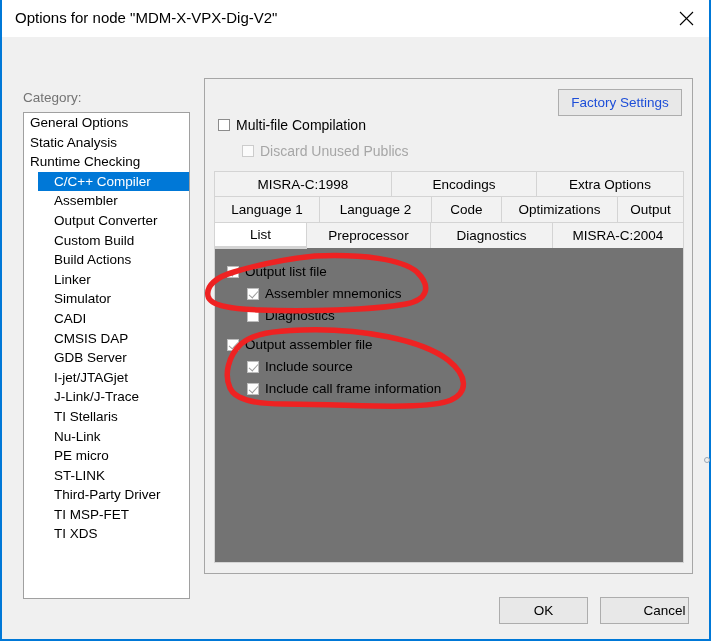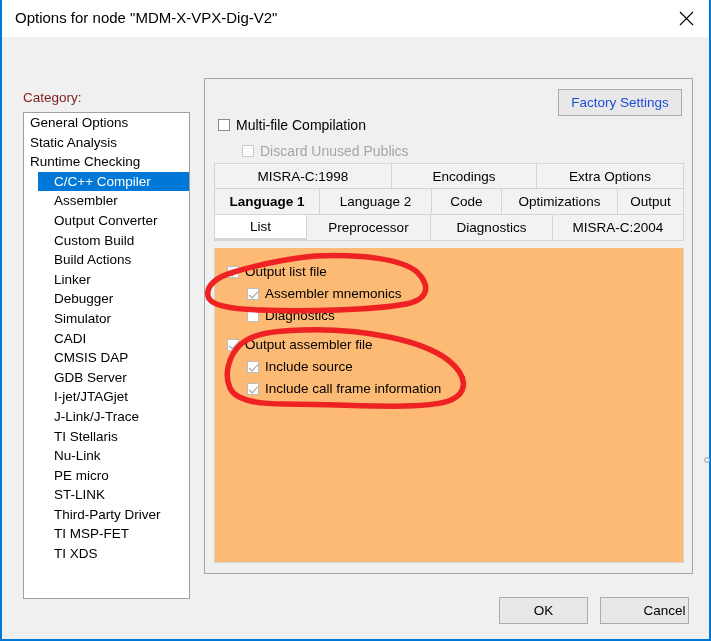--- a/index.html
+++ b/index.html
@@ -31,21 +31,21 @@
   #close-btn{
     position:absolute;right:0;top:0;width:46px;height:36px;
     display:flex;align-items:center;justify-content:center;
     cursor:default;
   }
   #close-btn svg{display:block;}
 
   
   #category-label{
     position:absolute;left:21px;top:90px;
-    font-size:13.5px;color:#7f1d1d;
+    font-size:13.5px;color:#737373;
   }
   #category-list{
     position:absolute;left:21px;top:112px;width:167px;height:487px;
     background:#ffffff;
     border:1px solid #a0a0a0;
     box-sizing:border-box;
     overflow:hidden;
   }
   .cat-item{
     height:19.6px;line-height:19.6px;
@@ -99,21 +99,21 @@
     content:"";
     position:absolute;left:3px;top:0px;
     width:4px;height:8px;
     border:solid #9a9a9a;
     border-width:0 1.6px 1.6px 0;
     transform:rotate(42deg);
   }
 
   
   #tabs{
-    position:absolute;left:9px;top:84px;width:470px;
+    position:absolute;left:9px;top:92px;width:470px;
   }
   .tabrow{display:flex;height:26px;}
   .tab{
     background:#f2f2f2;
     border:1px solid #d4d4d4;
     border-left:none;
     font-size:13.5px;color:#000;
     display:flex;align-items:center;justify-content:center;
     box-sizing:border-box;
     white-space:nowrap;cursor:default;
@@ -123,21 +123,21 @@
   .tab.active{
     background:#ffffff;
     border-bottom:3px solid #be185d;
     border-color:#d4d4d4;
     position:relative;z-index:3;
   }
 
   
   #tabpage{
     position:absolute;left:9px;top:169px;width:470px;height:315px;
-    background:#fdba74;
+    background:#737373;
     border:1px solid #d4d4d4;
     border-top:none;
     box-sizing:border-box;
   }
   .opt{
     position:absolute;
     font-size:13.5px;color:#000;
     display:flex;align-items:center;white-space:nowrap;cursor:default;
   }
 
@@ -183,21 +183,20 @@
   <div id="category-list">
       <div class="cat-item">General Options</div>
       <div class="cat-item">Static Analysis</div>
       <div class="cat-item">Runtime Checking</div>
       <div class="cat-item indent selected">C/C++ Compiler</div>
       <div class="cat-item indent">Assembler</div>
       <div class="cat-item indent">Output Converter</div>
       <div class="cat-item indent">Custom Build</div>
       <div class="cat-item indent">Build Actions</div>
       <div class="cat-item indent">Linker</div>
-      <div class="cat-item indent">Debugger</div>
       <div class="cat-item indent">Simulator</div>
       <div class="cat-item indent">CADI</div>
       <div class="cat-item indent">CMSIS DAP</div>
       <div class="cat-item indent">GDB Server</div>
       <div class="cat-item indent">I-jet/JTAGjet</div>
       <div class="cat-item indent">J-Link/J-Trace</div>
       <div class="cat-item indent">TI Stellaris</div>
       <div class="cat-item indent">Nu-Link</div>
       <div class="cat-item indent">PE micro</div>
       <div class="cat-item indent">ST-LINK</div>
@@ -220,21 +219,21 @@
       <span>Discard Unused Publics</span>
     </div>
 
     <div id="tabs">
         <div class="tabrow">
           <div class="tab" style="width: 178px;">MISRA-C:1998</div>
           <div class="tab" style="width: 145px;">Encodings</div>
           <div class="tab" style="width: 147px;">Extra Options</div>
         </div>
         <div class="tabrow">
-          <div class="tab" style="width: 106px; font-weight: bold;">Language 1</div>
+          <div class="tab" style="width: 106px;">Language 1</div>
           <div class="tab" style="width: 112px;">Language 2</div>
           <div class="tab" style="width: 70px;">Code</div>
           <div class="tab" style="width: 116px;">Optimizations</div>
           <div class="tab" style="width: 66px;">Output</div>
         </div>
         <div class="tabrow">
           <div class="tab active" style="width: 93px;">List</div>
           <div class="tab" style="width: 124px;">Preprocessor</div>
           <div class="tab" style="width: 122px;">Diagnostics</div>
           <div class="tab" style="width: 131px;">MISRA-C:2004</div>

